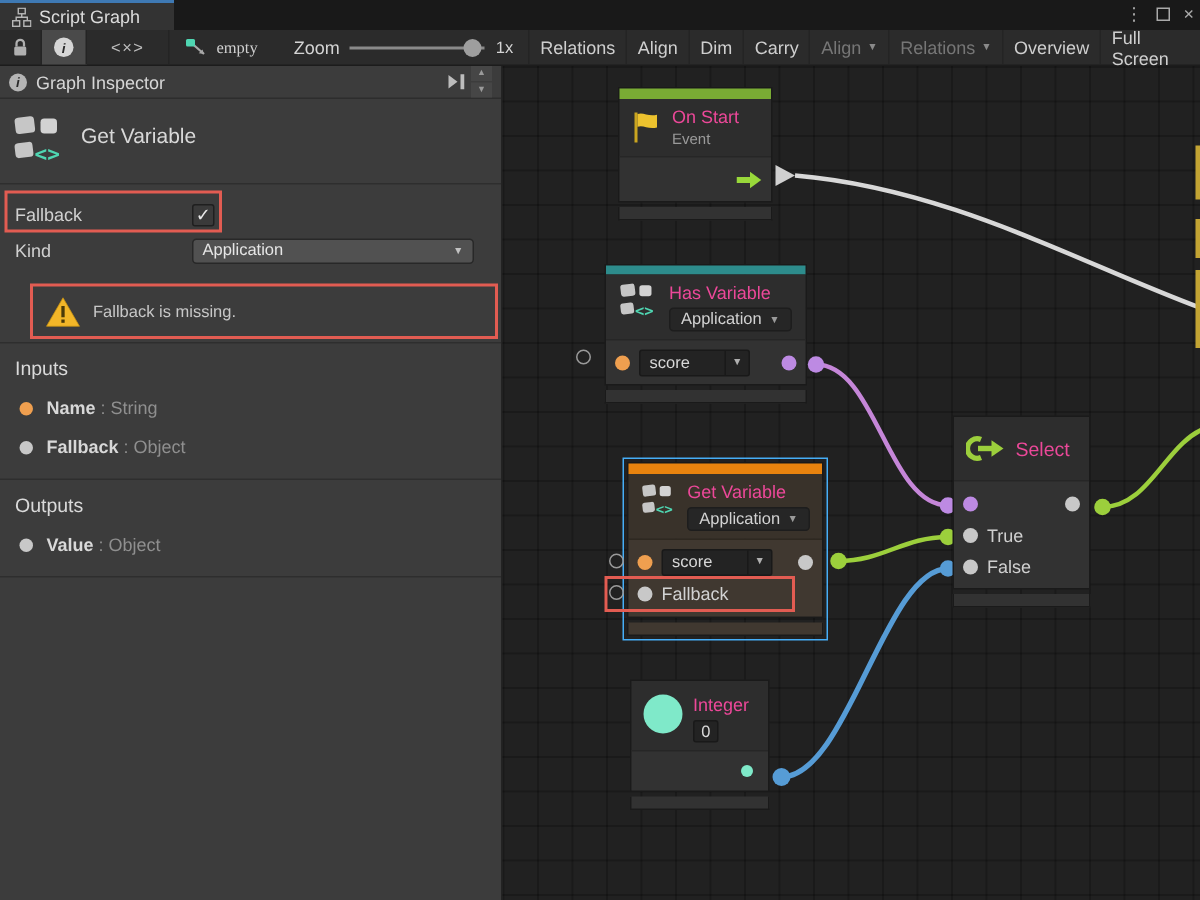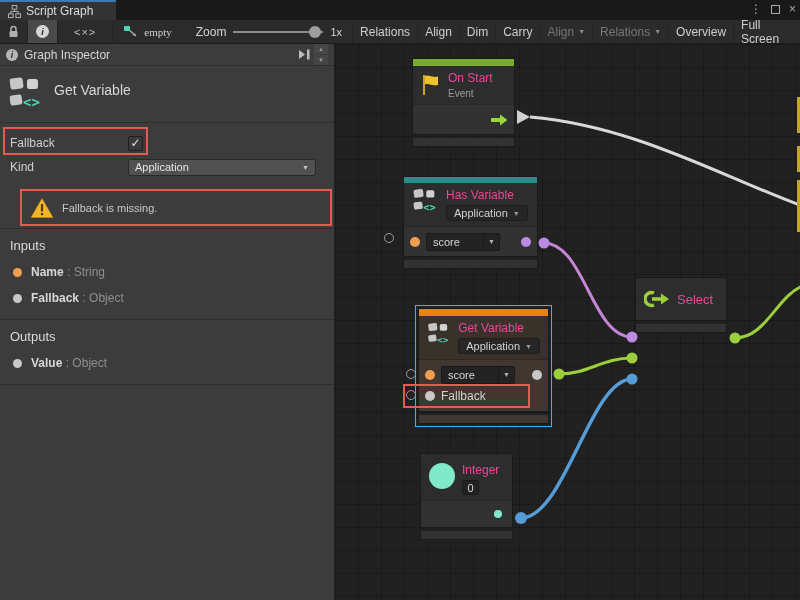--- a/index.html
+++ b/index.html
@@ -361,20 +361,34 @@
       <div class="node" style="left:300px; top:233px; width:92px;">
         <div class="node-box">
           <div class="nhead" style="padding:12px 8px;">
             <svg width="26" height="18" viewBox="0 0 26 18">
               <path d="M10,3 A6.5,6.5 0 1 0 10,15" fill="none" stroke="#9ccf3c" stroke-width="3.5"></path>
               <rect x="8" y="7.2" width="10" height="3.6" fill="#9ccf3c"></rect>
               <polygon points="17,3.5 25,9 17,14.5" fill="#9ccf3c"></polygon>
             </svg>
             <span class="ntitle" style="font-size:13px;">Select</span>
           </div>
+          <div class="nbody">
+            <div class="port-row">
+              <span class="dot" style="background:#bd8ae3; width:10px; height:10px;"></span>
+              <span class="dot" style="background:#c8c8c8; width:10px; height:10px; margin-left:auto;"></span>
+            </div>
+            <div class="port-row">
+              <span class="dot" style="background:#c8c8c8; width:10px; height:10px;"></span>
+              <span style="font-size:12px; color:#cfcfcf;">True</span>
+            </div>
+            <div class="port-row">
+              <span class="dot" style="background:#c8c8c8; width:10px; height:10px;"></span>
+              <span style="font-size:12px; color:#cfcfcf;">False</span>
+            </div>
+          </div>
         </div>
         <div class="nfooter"></div>
       </div>
 
       <div class="node" style="left:85px; top:409px; width:93px;">
         <div class="node-box">
           <div class="nhead" style="align-items:flex-start; padding-top:9px;">
             <span style="width:26px;height:26px;border-radius:50%;background:#7fe9c9;flex:0 0 auto;"></span>
             <div class="col">
               <span class="ntitle">Integer</span>

